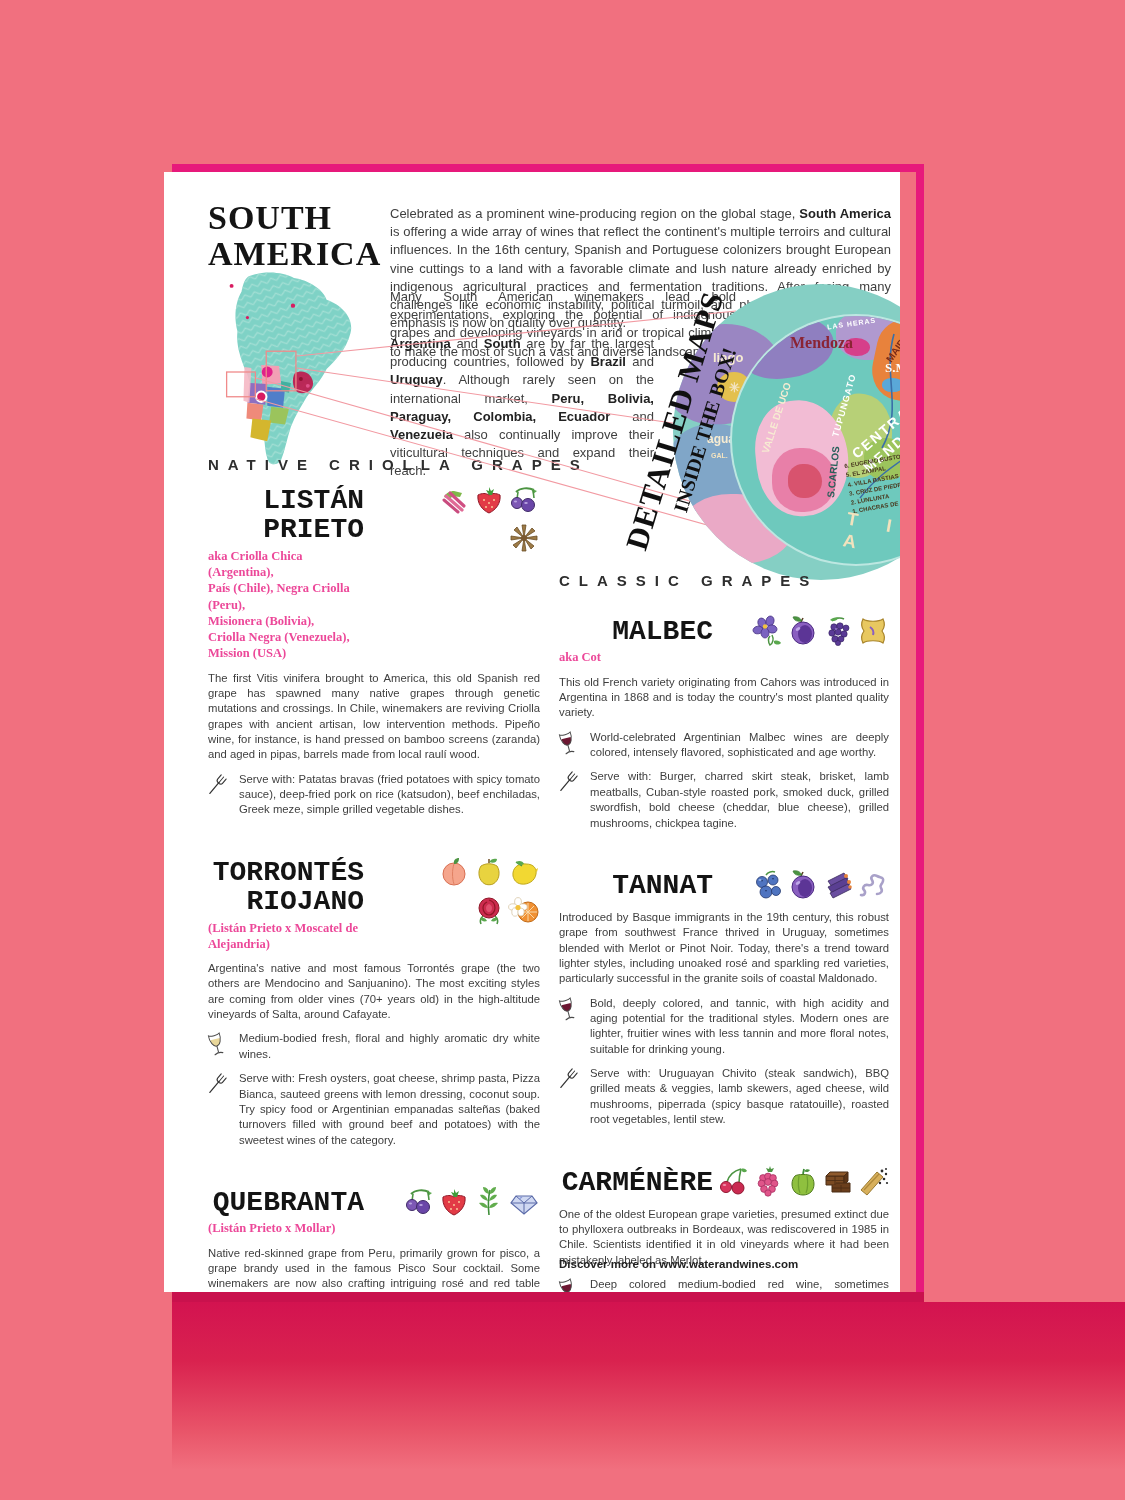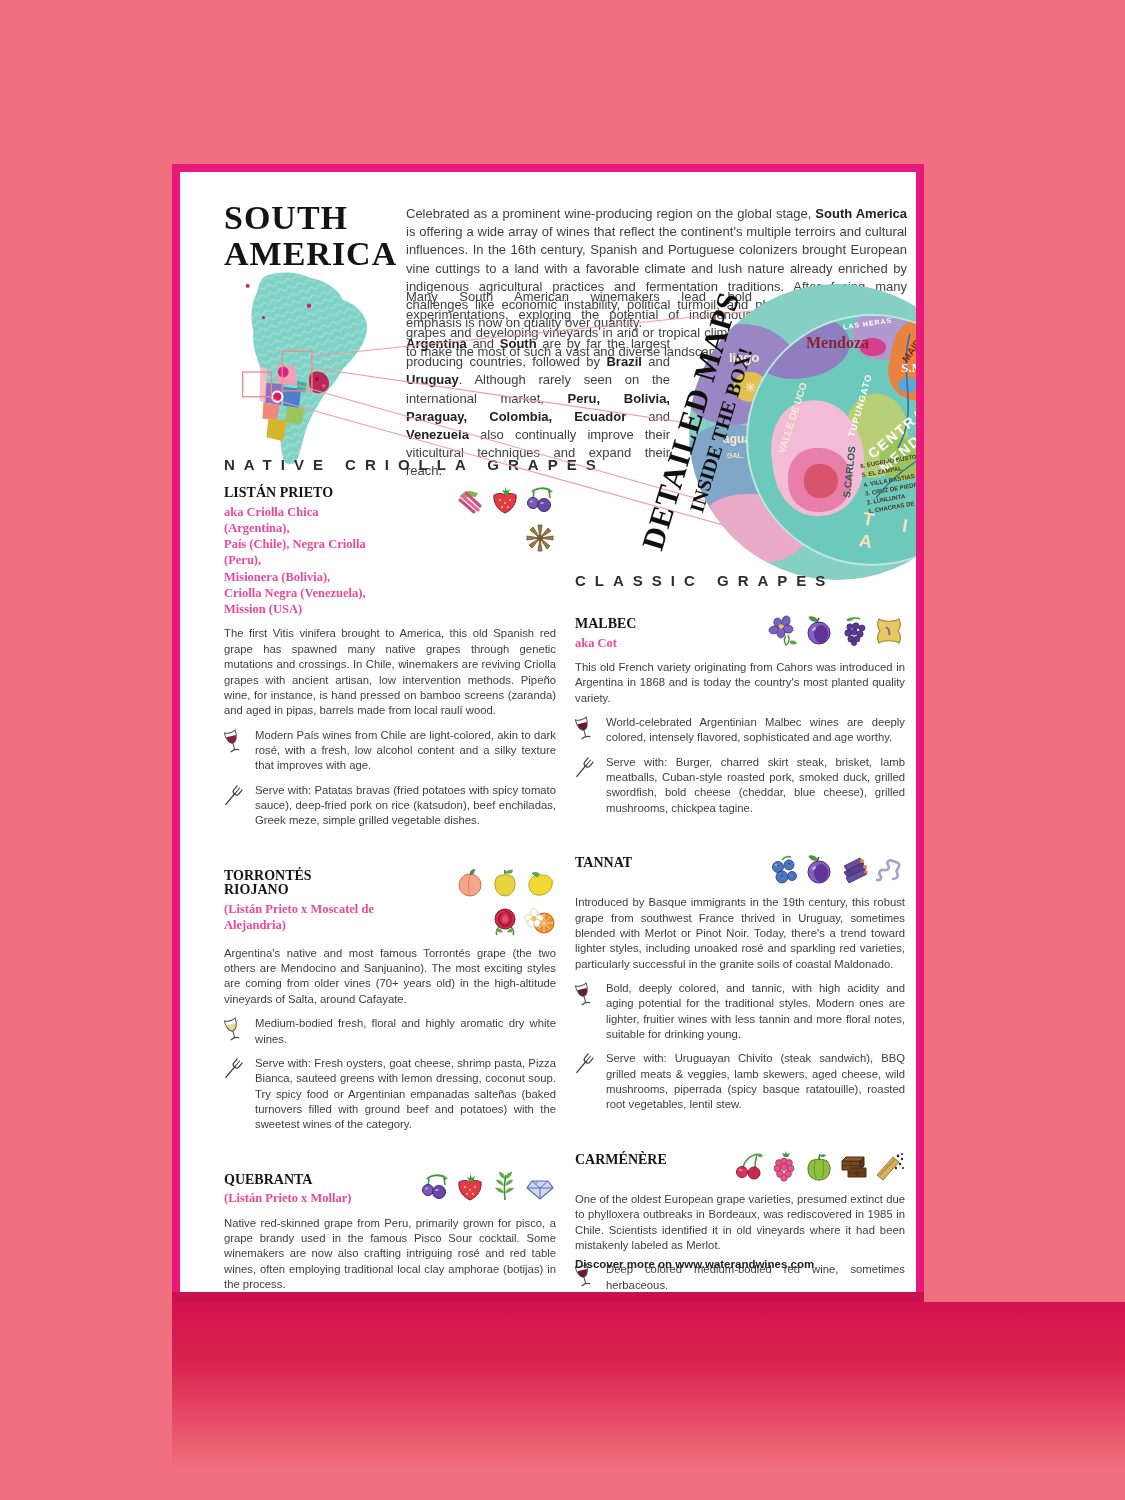--- a/index.html
+++ b/index.html
@@ -8,21 +8,21 @@
   .abs{position:absolute;}
 
   
   .frame-top{left:172px;top:164px;width:752px;height:8px;background:#e7197b;}
   .frame-left{left:172px;top:164px;width:8px;height:1138px;background:#e7197b;}
   .frame-right{left:916px;top:164px;width:8px;height:1138px;background:#e7197b;}
   .frame-lip{left:172px;top:1292px;width:752px;height:10px;background:#c9114d;}
   .box-side{left:172px;top:1302px;width:953px;height:168px;
     background:linear-gradient(180deg,#d31350 0%,#d9224f 35%,#e9566a 78%,#f1707f 100%);}
 
-  .page{left:180px;top:172px;width:736px;height:1120px;background:#ffffff;overflow:hidden;}
+  .page{left:164px;top:172px;width:736px;height:1120px;background:#ffffff;overflow:hidden;}
 
   
   .title{left:44px;top:28px;font-family:"Liberation Serif",serif;font-weight:700;
          font-size:34px;line-height:1.06;letter-spacing:1px;color:#141414;white-space:pre-line;}
   .intro{font-size:13px;line-height:1.4;color:#3f3f3f;text-align:justify;}
   .intro b{color:#222;}
   .p1{left:226px;top:33px;width:501px;}
   .p2{left:226px;top:116px;width:346px;}
   .p3{left:226px;top:163px;width:264px;}
 
@@ -50,22 +50,22 @@
   
   .col-header{font-size:15px;font-weight:600;letter-spacing:9px;color:#2e2e2e;white-space:nowrap;}
   .native-header{left:44px;top:284px;}
   .left-col{left:44px;top:312px;width:332px;z-index:5;}
   .right-col{left:395px;top:400px;width:330px;z-index:5;}
   .classic-header{margin-bottom:26px;}
 
   .sec{margin-bottom:38px;}
   .sec-head{display:flex;justify-content:space-between;align-items:flex-start;}
   .sec-titles{flex:1;min-width:0;padding-top:2px;}
-  .sec-name{font-family:Liberation Serif, serif;font-weight:700;font-size:14px;
-            line-height:1.05;color:#141414;white-space:pre-line;}
+  .sec-name{font-family:Liberation Mono, monospace;font-weight:700;font-size:28px;
+            line-height:1.05;color:#141414;white-space:pre-line;text-align:right;}
   .sec-sub{font-family:"Liberation Serif",serif;font-weight:700;font-size:12.5px;
            line-height:1.3;color:#ec4899;white-space:pre-line;margin-top:3px;}
   .sec-icons{display:flex;flex-wrap:wrap;gap:3px;justify-content:flex-end;
              width:176px;flex-shrink:0;}
   .fruit{width:32px;height:32px;}
   .fruit svg{width:100%;height:100%;}
   .brk{width:100%;height:0;}
   .sec-body{margin-top:9px;font-size:11.3px;line-height:1.36;text-align:justify;color:#3e3e3e;}
   .pair{display:flex;gap:9px;margin-top:9px;}
   .pair-icon{width:27px;height:27px;flex-shrink:0;margin-left:-5px;}
@@ -236,31 +236,20 @@
                   <path d="M16 16 8 26 5 23Z"></path>
                   <path d="M16 16 6 8 9 5Z"></path>
                 </g>
                 <circle cx="16" cy="16" r="3" fill="#7a5830"></circle>
               </svg></span>
           </div>
       </div>
       <div class="sec-body">The first Vitis vinifera brought to America, this old Spanish red grape has spawned many native grapes through genetic mutations and crossings. In Chile, winemakers are reviving Criolla grapes with ancient artisan, low intervention methods. Pipeño wine, for instance, is hand pressed on bamboo screens (zaranda) and aged in pipas, barrels made from local raulí wood.</div>
       <div class="pair">
           <span class="pair-icon"><svg viewBox="0 0 34 34">
-              <g transform="rotate(-15 17 17)">
-                <path d="M11 10c0 5 2 9 6 9s6-4 6-9z" fill="#8b1f3f"></path>
-                <path d="M10 4c-1 8 3 15 7 15s8-7 7-15c-2 2-12 2-14 0z" fill="none" stroke="#4a4a4a" stroke-width="1.2"></path>
-                <path d="M17 19v8" stroke="#4a4a4a" stroke-width="1.3"></path>
-                <path d="M12 29c3-1.5 7-1.5 10 0" stroke="#4a4a4a" stroke-width="1.5" fill="none" stroke-linecap="round"></path>
-              </g>
-            </svg></span>
-        <div class="pair-text">Modern País wines from Chile are light-colored, akin to dark rosé, with a fresh, low alcohol content and a silky texture that improves with age.</div>
-        </div>
-      <div class="pair">
-          <span class="pair-icon"><svg viewBox="0 0 34 34">
               <g transform="rotate(40 17 17)" stroke="#333" stroke-width="1.6" stroke-linecap="round" fill="none">
                 <path d="M17 12v18"></path>
                 <path d="M13 3v7c0 2 1 3 4 3s4-1 4-3V3" stroke-width="1.4"></path>
                 <path d="M17 3v9" stroke-width="1.2"></path>
               </g>
             </svg></span>
         <div class="pair-text">Serve with: Patatas bravas (fried potatoes with spicy tomato sauce), deep-fried pork on rice (katsudon), beef enchiladas, Greek meze, simple grilled vegetable dishes.</div>
         </div>
     </div>
 

